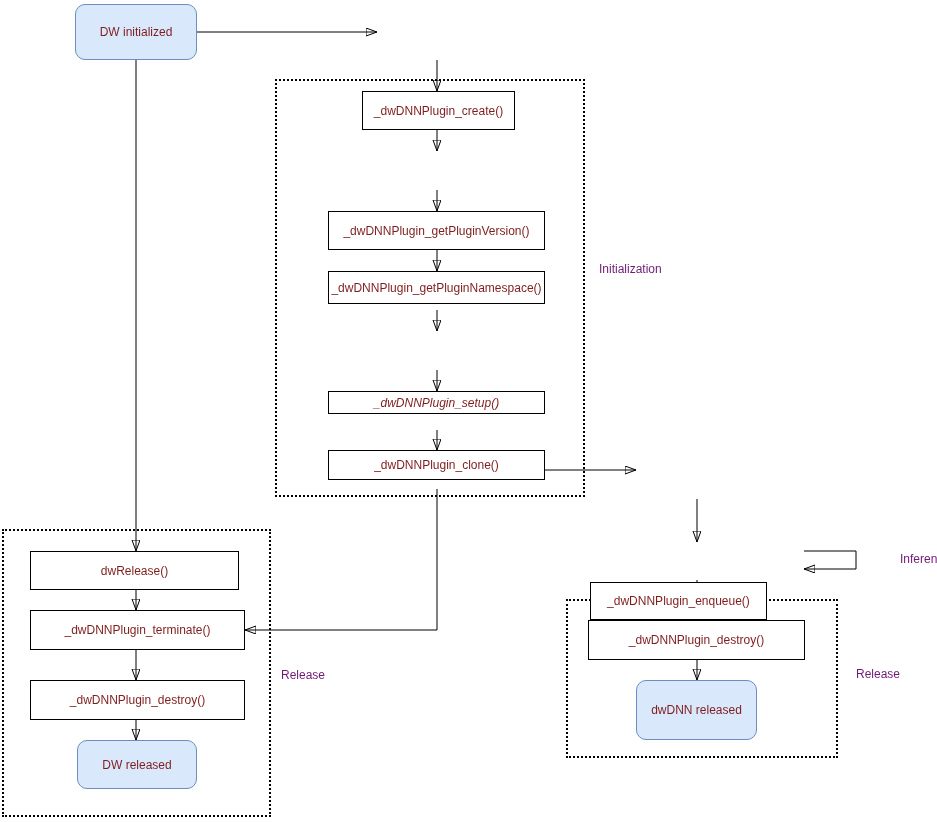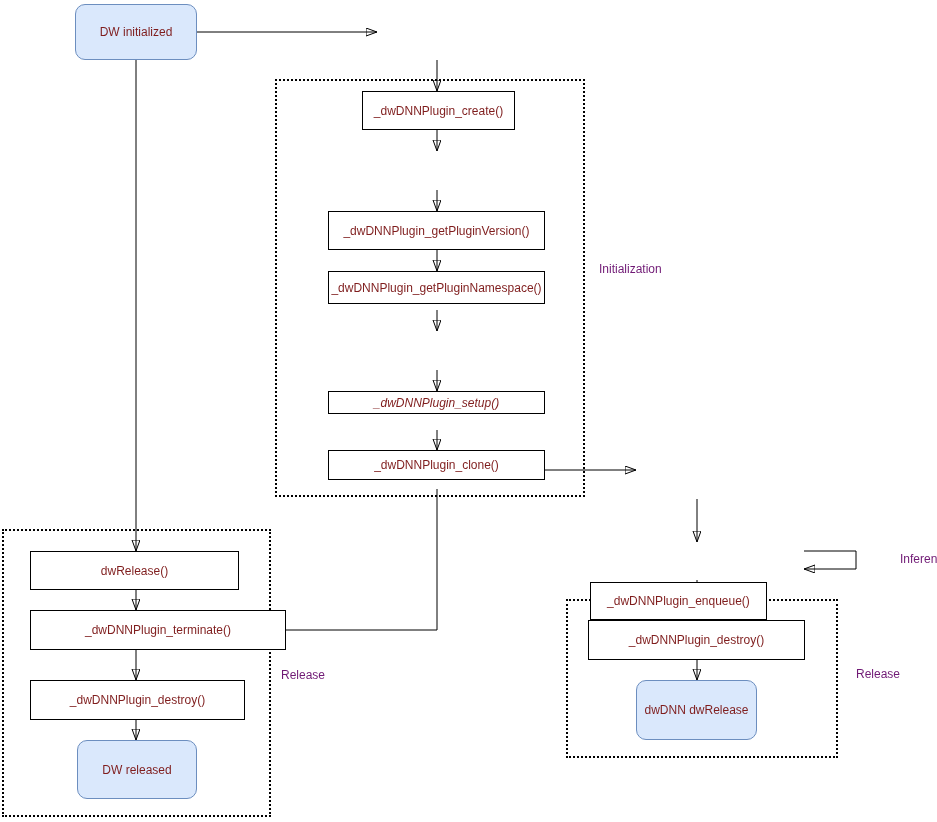--- a/index.html
+++ b/index.html
@@ -110,20 +110,20 @@
   <div class="node state" style="left:75px; top:4px; width:122px; height:56px;">DW initialized</div>
 
   <div class="node process" style="left:362px; top:91px; width:153px; height:39px;">_dwDNNPlugin_create()</div>
   <div class="node process" style="left:328px; top:211px; width:217px; height:39px;">_dwDNNPlugin_getPluginVersion()</div>
   <div class="node process" style="left:328px; top:271px; width:217px; height:33px;">_dwDNNPlugin_getPluginNamespace()</div>
   <div class="node process" style="left:328px; top:391px; width:217px; height:23px;font-style:italic;">_dwDNNPlugin_setup()</div>
   <div class="node process" style="left:328px; top:450px; width:217px; height:30px;">_dwDNNPlugin_clone()</div>
 
   <div class="node process" style="left:590px; top:542px; width:177px; height:38px;margin-top:40px;">_dwDNNPlugin_enqueue()</div>
   <div class="node process" style="left:588px; top:620px; width:217px; height:40px;">_dwDNNPlugin_destroy()</div>
-  <div class="node state" style="left:636px; top:680px; width:121px; height:60px;">dwDNN dwRelease</div>
+  <div class="node state" style="left:636px; top:680px; width:121px; height:60px;">dwDNN released</div>
 
   <div class="node process" style="left:30px; top:551px; width:209px; height:39px;">dwRelease()</div>
-  <div class="node process" style="left:30px; top:610px; width:256px; height:40px;">_dwDNNPlugin_terminate()</div>
+  <div class="node process" style="left:30px; top:610px; width:215px; height:40px;">_dwDNNPlugin_terminate()</div>
   <div class="node process" style="left:30px; top:680px; width:215px; height:40px;">_dwDNNPlugin_destroy()</div>
-  <div class="node state" style="left:77px; top:740px; width:120px; height:59px;">DW released</div>
+  <div class="node state" style="left:77px; top:740px; width:120px; height:49px;">DW released</div>
 
 </div>
 
 </body></html>

